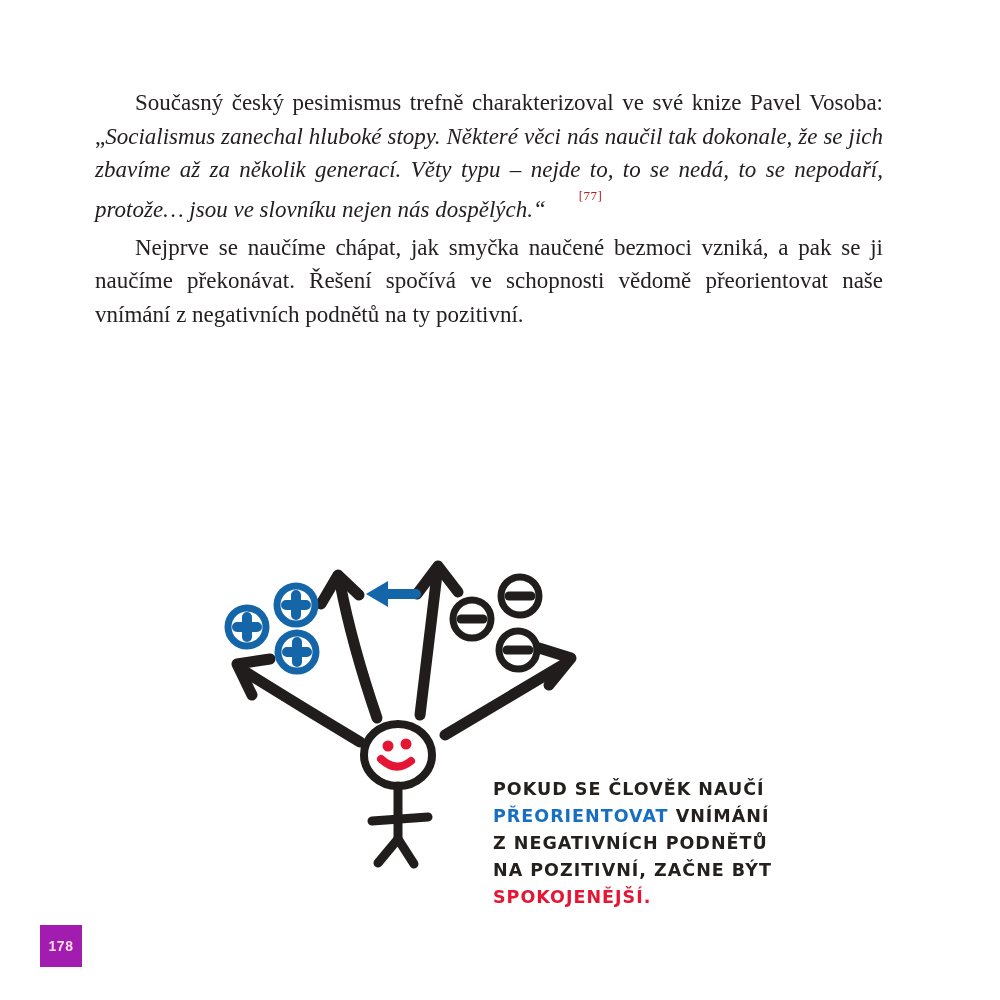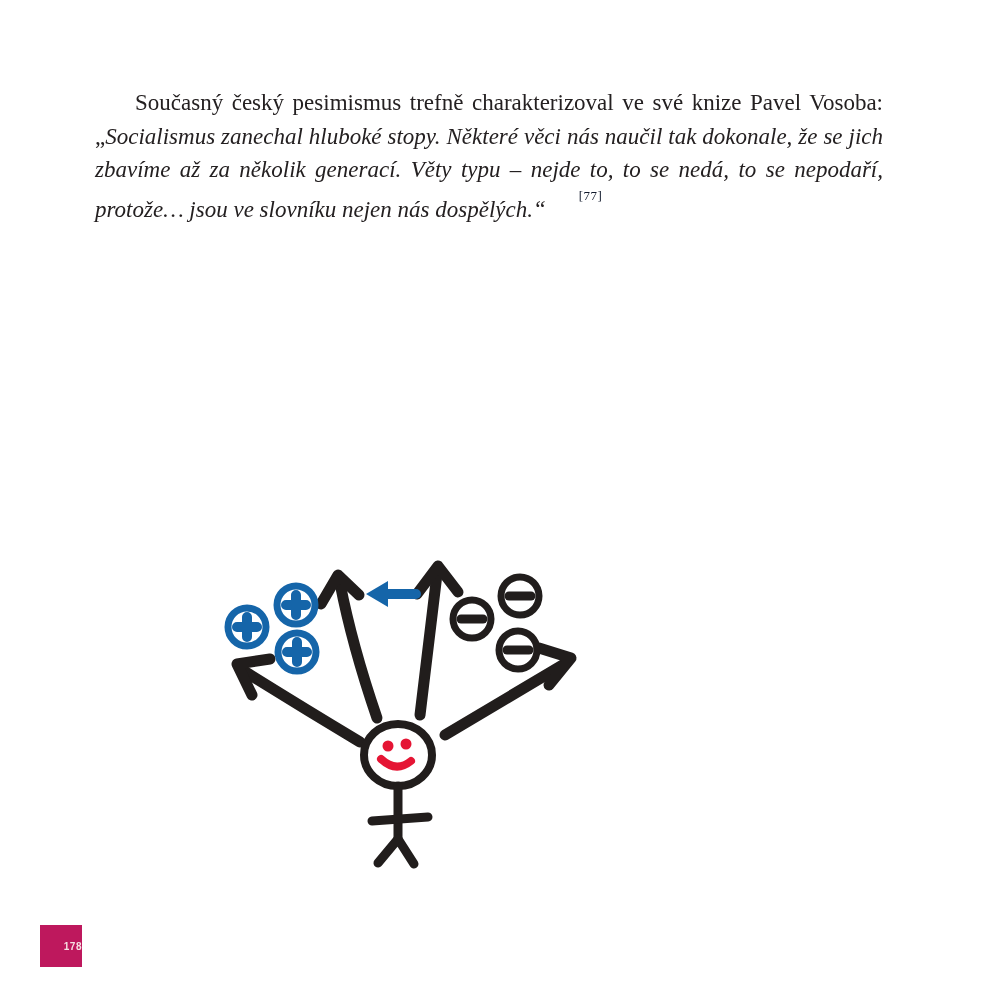--- a/index.html
+++ b/index.html
@@ -21,21 +21,21 @@
     font-size: 23px;
     line-height: 33.5px;
     text-align: justify;
   }
   .text-block p {
     text-indent: 40px;
     margin: 0 0 5px 0;
   }
   .em { font-style: italic; }
   .fnote {
-    color: #0f172a;
+    color: #b91c1c;
     font-size: 13px;
     position: relative;
     top: -8px;
     margin-left: 1px;
     letter-spacing: 0.5px;
     padding-left: 32px;
   }
 
   
   .illus {
@@ -57,38 +57,39 @@
     color: #24201e;
   }
   .ann-blue { color: #176fc1; }
   .ann-red  { color: #e51534; }
 
   
   .page-num {
     position: absolute;
     left: 40px; top: 925px;
     width: 42px; height: 42px;
-    background: #be185d;
+    background: #a21caf;
     display: flex;
     align-items: center;
-    justify-content: flex-end;
+    justify-content: center;
     font-family: "Liberation Sans", sans-serif;
-    font-size: 10px;
+    font-size: 14px;
     font-weight: 700;
     color: #f6dfe2;
     letter-spacing: 0.5px;
   }
 </style>
 </head>
 <body>
 
 <div class="page">
 
   <div class="text-block">
     <p><span>Současný český pesimismus trefně charakterizoval ve své knize Pavel Vosoba: „</span><span class="em">Socialismus zanechal hluboké stopy. Některé věci nás naučil tak dokonale, že se jich zbavíme až za několik generací. Věty typu – nejde to, to se nedá, to se nepodaří, protože… jsou ve slovníku nejen nás dospělých.“</span><sup class="fnote">[77]</sup></p>
+    <p>Nejprve se naučíme chápat, jak smyčka naučené bezmoci vzniká, a pak se ji naučíme překonávat. Řešení spočívá ve schopnosti vědomě přeorientovat naše vnímání z negativních podnětů na ty pozitivní.</p>
   </div>
 
   <svg class="illus" viewBox="0 0 420 340" xmlns="http://www.w3.org/2000/svg">
 
     <g stroke="#211d1c" stroke-width="11" fill="none" stroke-linecap="round" stroke-linejoin="round">
       <path d="M160,192 Q100,156 44,121"></path>
       <path d="M52,145 L37,114 L70,109"></path>
     </g>
     <g stroke="#211d1c" stroke-width="11" fill="none" stroke-linecap="round" stroke-linejoin="round">
       <path d="M177,168 Q152,95 140,33"></path>
@@ -138,18 +139,25 @@
       <ellipse cx="198" cy="205" rx="34" ry="31" fill="#ffffff" stroke="#211d1c" stroke-width="8"></ellipse>
       <circle cx="188" cy="196" r="5.5" fill="#e51534"></circle>
       <circle cx="206" cy="194" r="5.5" fill="#e51534"></circle>
       <path d="M181,209 Q196,223 211,211" stroke="#e51534" stroke-width="8" stroke-linecap="round" fill="none"></path>
       <path d="M198,236 L198,289" stroke="#211d1c" stroke-width="9" stroke-linecap="round" fill="none"></path>
       <path d="M172,271 L228,267" stroke="#211d1c" stroke-width="9" stroke-linecap="round" fill="none"></path>
       <path d="M178,313 L198,289 L214,314" stroke="#211d1c" stroke-width="9" stroke-linecap="round" stroke-linejoin="round" fill="none"></path>
     </g>
   </svg>
 
+  <div class="annotation">
+    <div><span>POKUD SE ČLOVĚK NAUČÍ</span></div>
+    <div><span class="ann-blue">PŘEORIENTOVAT</span><span> VNÍMÁNÍ</span></div>
+    <div><span>Z NEGATIVNÍCH PODNĚTŮ</span></div>
+    <div><span>NA POZITIVNÍ, ZAČNE BÝT</span></div>
+    <div><span class="ann-red">SPOKOJENĚJŠÍ.</span></div>
+  </div>
 
   <div class="page-num">
     <span>178</span>
   </div>
 
 </div>
 
 </body></html>

